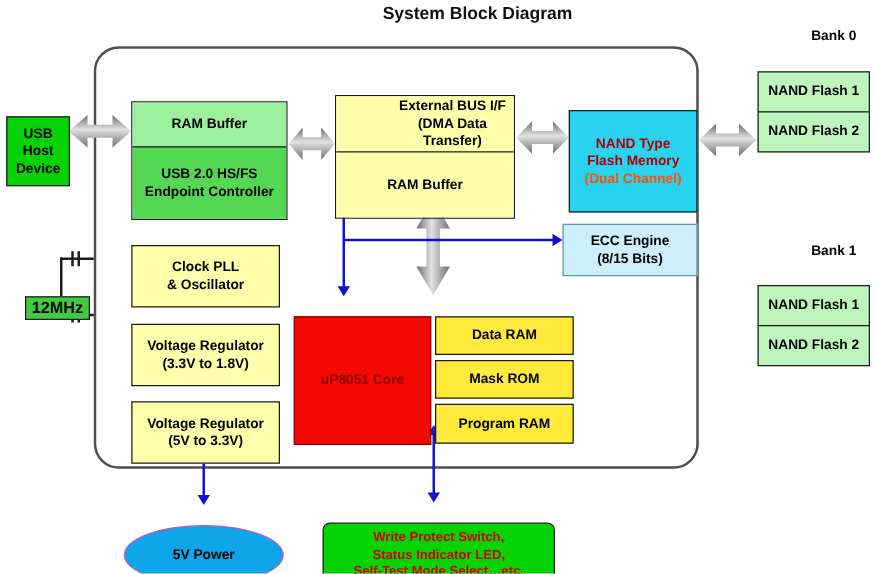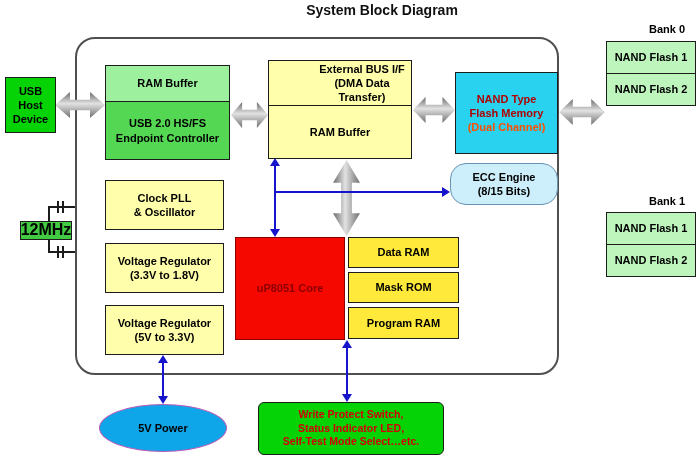--- a/index.html
+++ b/index.html
@@ -8,54 +8,54 @@
   .canvas { position:relative; width:700px; height:459px; background:#ffffff; overflow:hidden; }
 
   .title { position:absolute; top:2px; left:0; width:100%; text-align:center;
            font-size:14px; font-weight:bold; color:#101010;margin-left:32px; }
 
   .boundary { position:absolute; left:75px; top:37px; width:484px; height:338px;
               border:2px solid #4f4f4f; border-radius:20px; background:#ffffff; z-index:1; }
 
   .box { position:absolute; display:flex; flex-direction:column; align-items:center;
          justify-content:center; text-align:center; font-size:11px; font-weight:bold;
-         color:#000; line-height:1.3; border:1px solid #1c1c1c; z-index:4; }
+         color:#000; line-height:1.3; border:1px solid #1c1c1c; z-index:4;margin-top:16px; }
 
   
   .combo { padding:0; }
   .sect { width:100%; display:flex; flex-direction:column; align-items:center; justify-content:center; }
 
   #left-combo { left:105px; top:65px; width:125px; height:95px; }
   #left-combo .rbl { height:36px; background:#9df09d; }
   #left-combo .epc { height:59px; background:#54d854; border-top:1px solid #1c1c1c; }
 
   #mid-combo { left:268px; top:60px; width:144px; height:99px; }
   #mid-combo .ebus { height:45px; background:#ffffab;padding-left:44px; }
   #mid-combo .rbm  { height:54px; background:#ffffab; border-top:1px solid #1c1c1c; }
 
   #usb-host { left:5px; top:77px; width:51px; height:56px; background:#05d305; }
 
   #nand-mem { left:455px; top:72px; width:103px; height:82px; background:#29d3ef; }
   #nand-mem .nand-title { color:#b00000; }
   #nand-mem .nand-sub   { color:#ff4f00; }
 
-  #ecc { left:450px; top:163px; width:108px; height:42px; background:#cdeffc; border-color:#6a94b5;border-radius:16px; }
+  #ecc { left:450px; top:163px; width:108px; height:42px; background:#cdeffc; border-color:#6a94b5; }
 
   #clock-pll { left:105px; top:180px; width:119px; height:50px; background:#ffffab; }
   #vreg18    { left:105px; top:243px; width:119px; height:50px; background:#ffffab; }
   #vreg33    { left:105px; top:305px; width:119px; height:50px; background:#ffffab; }
 
   #core { left:235px; top:237px; width:110px; height:103px; background:#f50800;
           border-color:#8a0000; color:#8b0000; }
 
   #data-ram    { left:348px; top:237px; width:111px; height:31px; background:#ffe93b; }
   #mask-rom    { left:348px; top:272px; width:111px; height:31px; background:#ffe93b; }
   #program-ram { left:348px; top:307px; width:111px; height:32px; background:#ffe93b; }
 
-  #crystal { left:20px; top:221px; width:52px; height:19px; background:#42cb42; font-size:16px; }
+  #crystal { left:20px; top:221px; width:52px; height:19px; background:#42cb42; font-size:13px; }
 
   #power { left:99px; top:404px; width:128px; height:48px; background:#0ea5e9;
            border:1.5px solid #b85ab8; border-radius:50%; }
 
   #io-box { left:258px; top:402px; width:186px; height:53px; background:#05d305;
             border-radius:6px; color:#d40000; font-size:10.5px; }
 
   .bank-label { position:absolute; left:622px; width:90px; text-align:center;
                 font-weight:bold; font-size:11px; color:#000; z-index:4; }
   #bank0-label { top:23px; }

